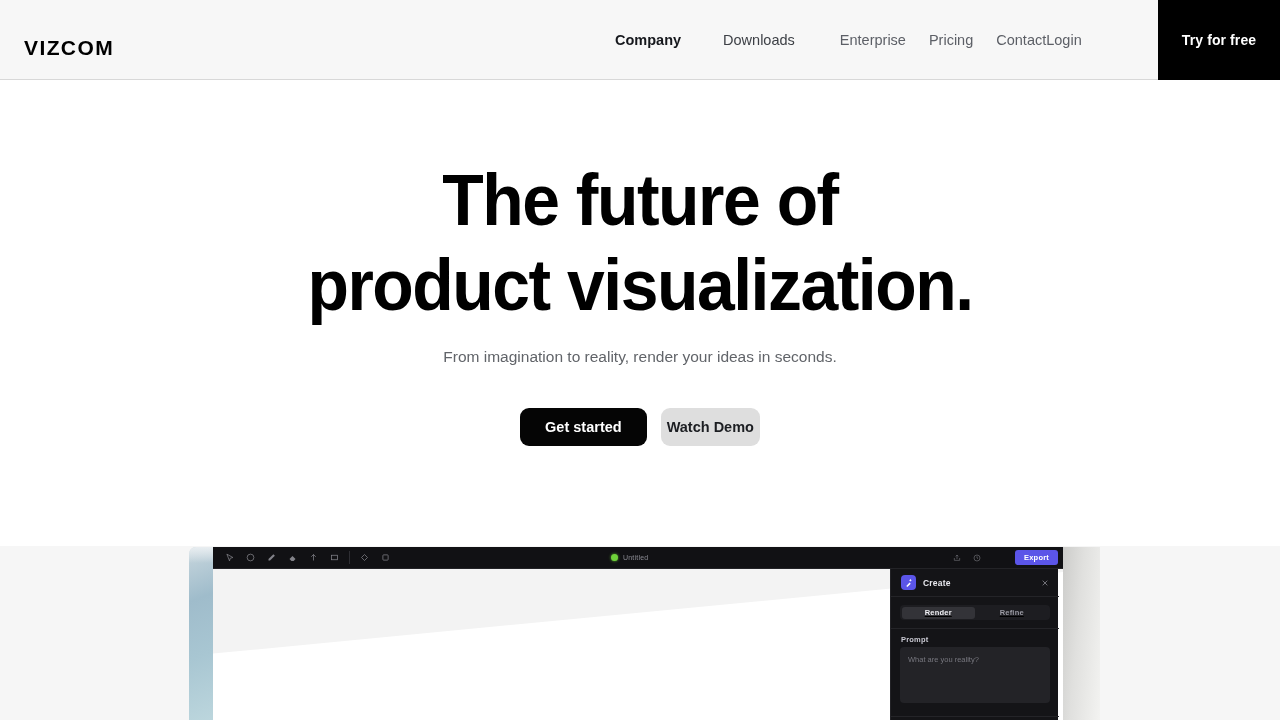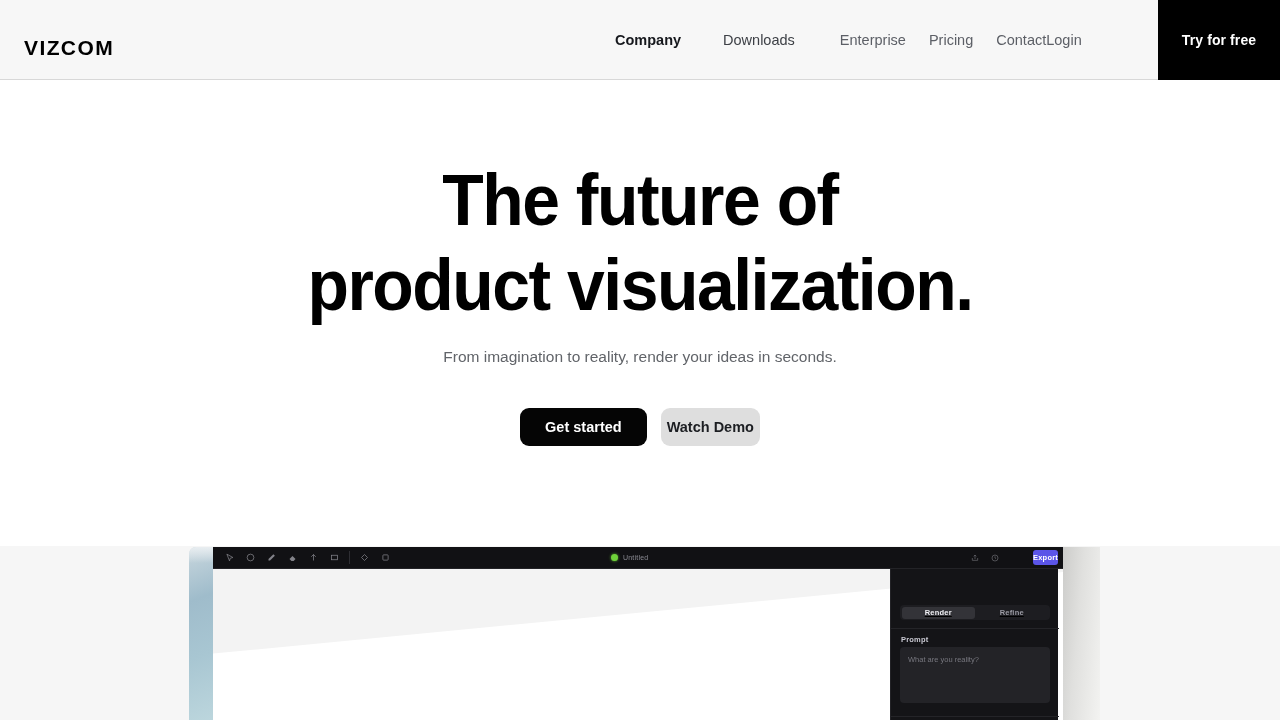--- a/index.html
+++ b/index.html
@@ -131,21 +131,21 @@
   }
   .doc-name { font-size:7px; color:#8b8b93; white-space:nowrap; letter-spacing:.2px; }
 
   .topbar-right {
     position:absolute; right:5px; top:0; height:21px;
     display:flex; align-items:center; gap:7px;
   }
   .tb-icon { width:13px; height:13px; opacity:0.55; display:flex; align-items:center; justify-content:center; cursor:pointer; }
   .export-btn {
     background:#5b55e8; color:#ffffff; font-size:7.5px; font-weight:bold;
-    border-radius:3px; padding:3px 0; cursor:pointer; letter-spacing:.2px;margin-left:25px;
+    border-radius:3px; padding:3px 9px; cursor:pointer; letter-spacing:.2px;margin-left:25px;
   }
 
   
   .canvas {
     position:absolute; left:0; top:22px; width:850px; height:151px;
     background:#f3f3f3; overflow:hidden;
   }
   .canvas-sheet {
     position:absolute; left:0; top:0; width:850px; height:151px;
     background:#ffffff;
@@ -305,20 +305,33 @@
         </div>
         <div class="export-btn">Export</div>
       </div>
     </div>
 
     <div class="canvas">
       <div class="canvas-sheet"></div>
     </div>
 
     <div class="create-panel">
+      <div class="cp-header">
+        <span class="cp-icon">
+          <svg width="9" height="9" viewBox="0 0 24 24" fill="#ffffff">
+              <path d="M6 21l9-9 3 3-9 9zM17 2l1.2 2.8L21 6l-2.8 1.2L17 10l-1.2-2.8L13 6l2.8-1.2z"></path>
+            </svg>
+        </span>
+        <span class="cp-title">Create</span>
+        <span class="cp-close">
+          <svg width="8" height="8" viewBox="0 0 24 24" fill="none" stroke="#cfcfd8" stroke-width="2.2">
+              <path d="M5 5l14 14M19 5L5 19"></path>
+            </svg>
+        </span>
+      </div>
 
       <div class="cp-tabs">
         <span class="cp-tab active">Render</span>
         <span class="cp-tab">Refine</span>
       </div>
 
       <div class="cp-divider"></div>
 
       <div class="cp-label cp-label-prompt">Prompt</div>
       <div class="cp-textarea"></div>

